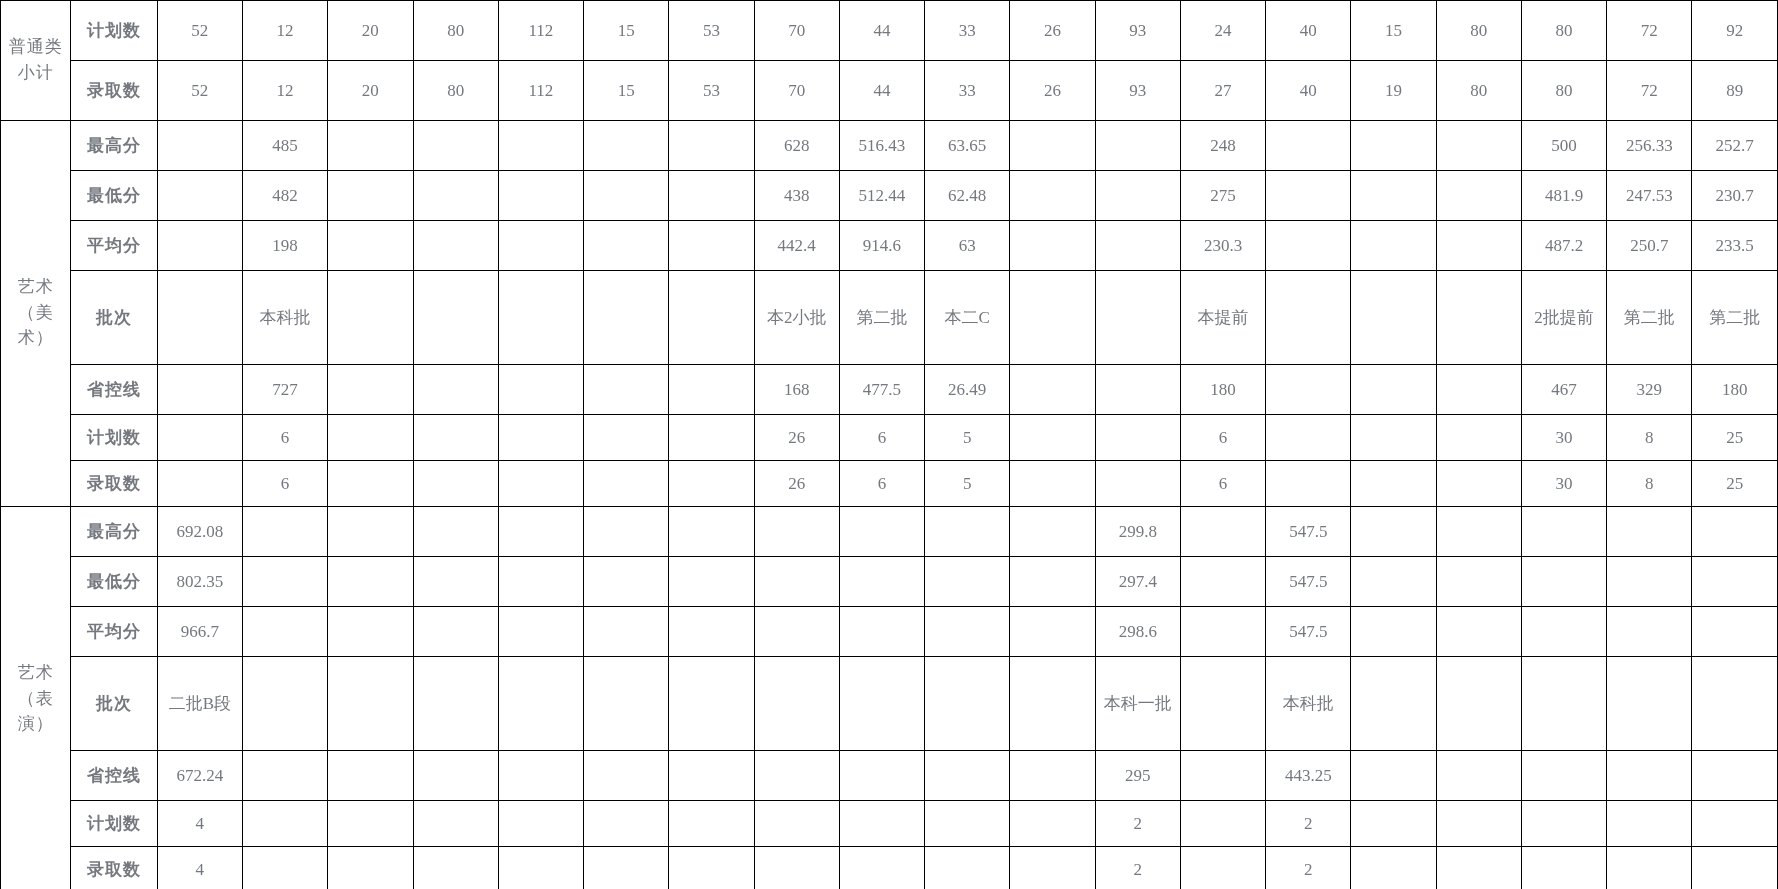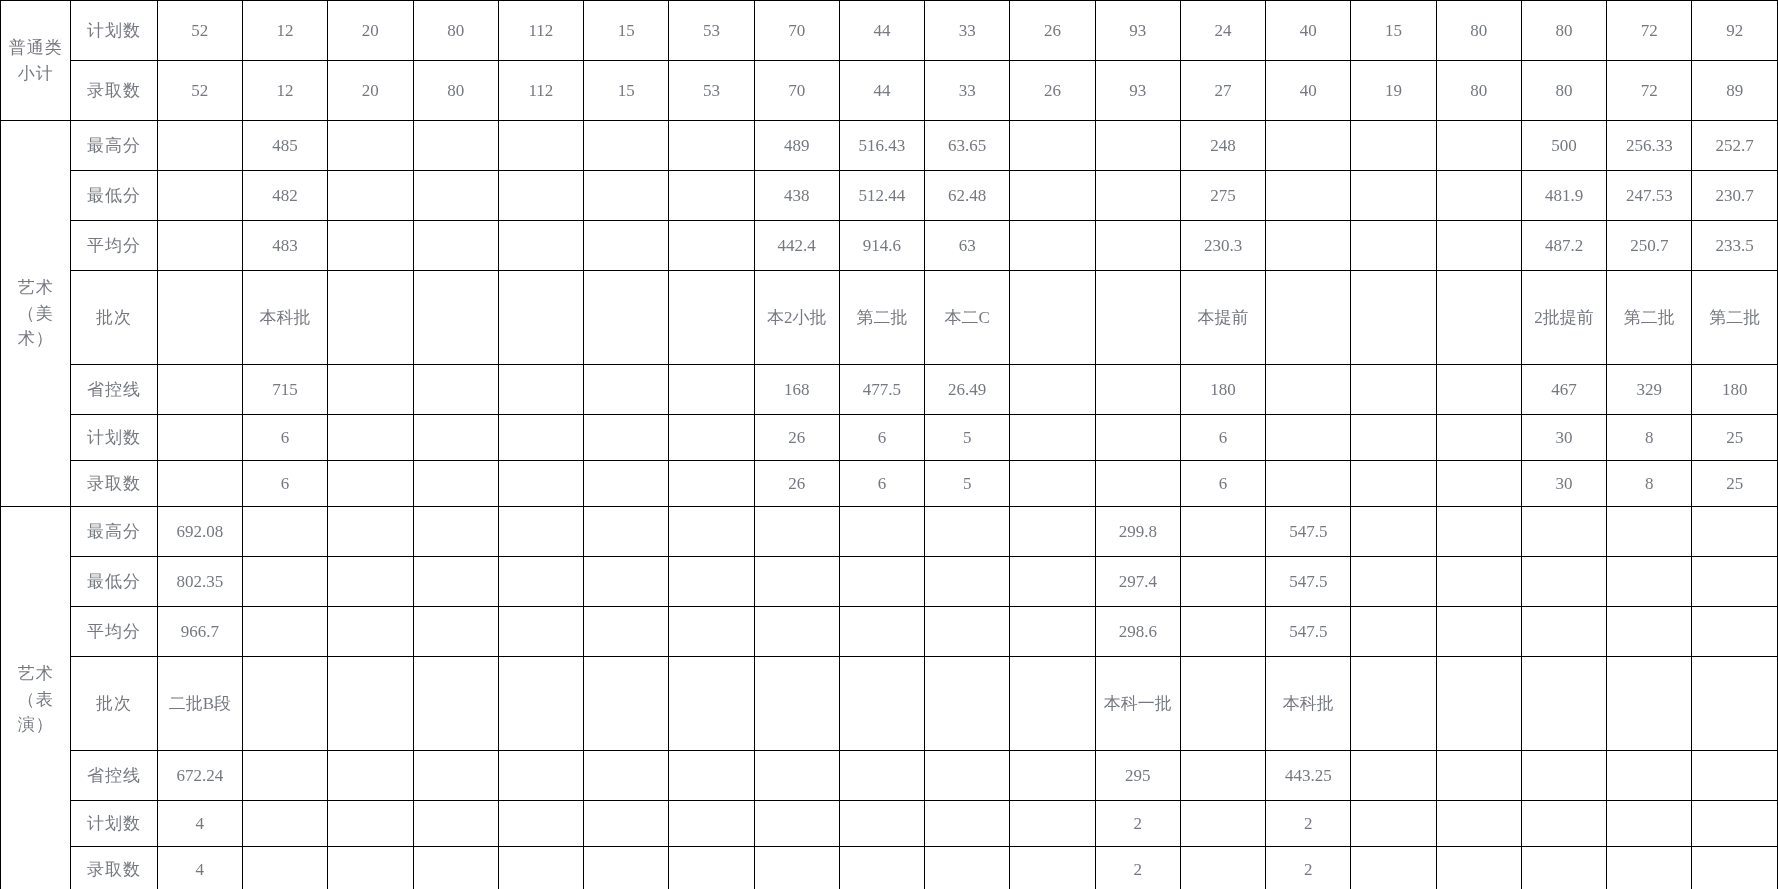--- a/index.html
+++ b/index.html
@@ -30,25 +30,27 @@
   col.c0{width:61px;}
   col.c1{width:75px;}
   col.cd{width:74px;}
 
   td.cat{
     font-size:17px;
     letter-spacing:1px;
     color:#75797f;
     padding:0 12px;
     line-height:1.85;
+    font-family:Liberation Mono, monospace;
   }
   td.metric{
     font-size:17px;
     color:#75797f;
     letter-spacing:1px;
+    font-weight:bold;
   }
   td.sec-top{border-top:2px solid #000;margin-top:40px;}
 </style>
 </head>
 <body>
 
 <div id="sheet">
   <table class="grid">
     <colgroup id="cols">
         <col class="c0">
@@ -122,21 +124,21 @@
         <tr style="height: 50px;">
           <td class="cat sec-top" rowspan="7">艺术（美术）</td>
           <td class="metric sec-top">最高分</td>
           <td class="sec-top"></td>
           <td class="sec-top">485</td>
           <td class="sec-top"></td>
           <td class="sec-top"></td>
           <td class="sec-top"></td>
           <td class="sec-top"></td>
           <td class="sec-top"></td>
-          <td class="sec-top">489</td>
+          <td class="sec-top">628</td>
           <td class="sec-top">516.43</td>
           <td class="sec-top">63.65</td>
           <td class="sec-top"></td>
           <td class="sec-top"></td>
           <td class="sec-top">248</td>
           <td class="sec-top"></td>
           <td class="sec-top"></td>
           <td class="sec-top"></td>
           <td class="sec-top">500</td>
           <td class="sec-top">256.33</td>
@@ -160,21 +162,21 @@
           <td class=""></td>
           <td class=""></td>
           <td class=""></td>
           <td class="">481.9</td>
           <td class="">247.53</td>
           <td class="">230.7</td>
         </tr>
         <tr style="height: 50px;">
           <td class="metric">平均分</td>
           <td class=""></td>
-          <td class="">483</td>
+          <td class="">198</td>
           <td class=""></td>
           <td class=""></td>
           <td class=""></td>
           <td class=""></td>
           <td class=""></td>
           <td class="">442.4</td>
           <td class="">914.6</td>
           <td class="">63</td>
           <td class=""></td>
           <td class=""></td>
@@ -204,21 +206,21 @@
           <td class=""></td>
           <td class=""></td>
           <td class=""></td>
           <td class="">2批提前</td>
           <td class="">第二批</td>
           <td class="">第二批</td>
         </tr>
         <tr style="height: 50px;">
           <td class="metric">省控线</td>
           <td class=""></td>
-          <td class="">715</td>
+          <td class="">727</td>
           <td class=""></td>
           <td class=""></td>
           <td class=""></td>
           <td class=""></td>
           <td class=""></td>
           <td class="">168</td>
           <td class="">477.5</td>
           <td class="">26.49</td>
           <td class=""></td>
           <td class=""></td>

